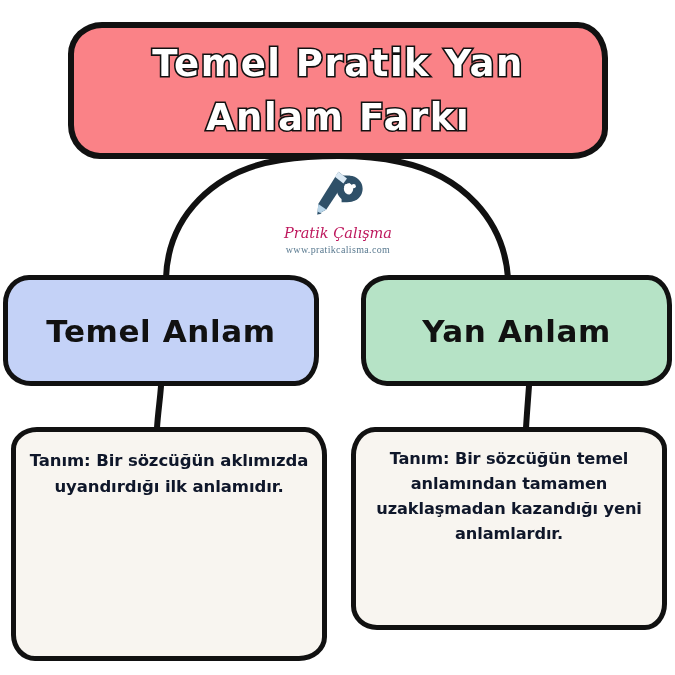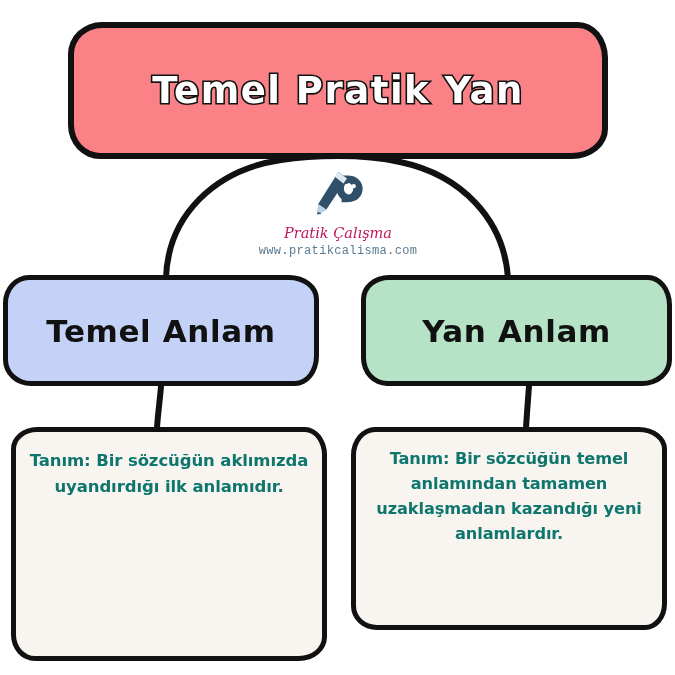--- a/index.html
+++ b/index.html
@@ -115,21 +115,21 @@
     display: flex;
     flex-direction: column;
     justify-content: flex-start;
     height: 100%;
   }
   .desc-def {
     font-family: "DejaVu Sans", sans-serif;
     font-size: 16.5px;
     font-weight: bold;
     line-height: 1.55;
-    color: #0f766e;
+    color: #0f172a;
     letter-spacing: -0.1px;
   }
   .desc-ex {
     font-family: "DejaVu Sans", sans-serif;
     font-size: 16.5px;
     font-weight: bold;
     line-height: 1.55;
     color: #141414;
     letter-spacing: -0.1px;
     margin-top: auto;
@@ -157,22 +157,22 @@
   #logo-mark { width: 58px; height: 52px; display:block; }
   #logo-name {
     font-family: "DejaVu Serif", serif;
     font-style: italic;
     font-size: 14.5px;
     color: #be185d;
     margin-top: 3px;
     white-space: nowrap;
   }
   #logo-url {
-    font-family: Liberation Mono, monospace;
-    font-size: 12px;
+    font-family: Liberation Serif, serif;
+    font-size: 10px;
     color: #5A7A90;
     letter-spacing: 0.35px;
     margin-top: 3px;
     white-space: nowrap;
   }
 </style>
 </head>
 <body>
 
 <div id="diagram">
@@ -183,20 +183,21 @@
              C 360 156 382 158 400 162 C 462 175 504 220 508 278" fill="none" stroke="#111111" stroke-width="6" stroke-linecap="round"></path>
 
     <path d="M 161 386 C 160 400 158 412 157 428" fill="none" stroke="#111111" stroke-width="6" stroke-linecap="round"></path>
 
     <path d="M 529 386 C 528 400 527 412 526 428" fill="none" stroke="#111111" stroke-width="6" stroke-linecap="round"></path>
   </svg>
 
   <div class="node" id="title-node">
     <div id="title-text">
       <span>Temel Pratik Yan</span><br>
+      <span>Anlam Farkı</span>
     </div>
   </div>
 
   <div id="logo">
     <svg id="logo-mark" viewBox="0 0 64 58" xmlns="http://www.w3.org/2000/svg">
 
       <path d="M36 6 h6 a15 15 0 0 1 0 30 h-6 v-8 h6 a7 7 0 0 0 0 -14 h-6 z" fill="#2F5068"></path>
       <circle cx="45" cy="21" r="10.5" fill="none" stroke="#2F5068" stroke-width="8"></circle>
 
       <circle cx="41.5" cy="18" r="2.4" fill="#ffffff"></circle>

